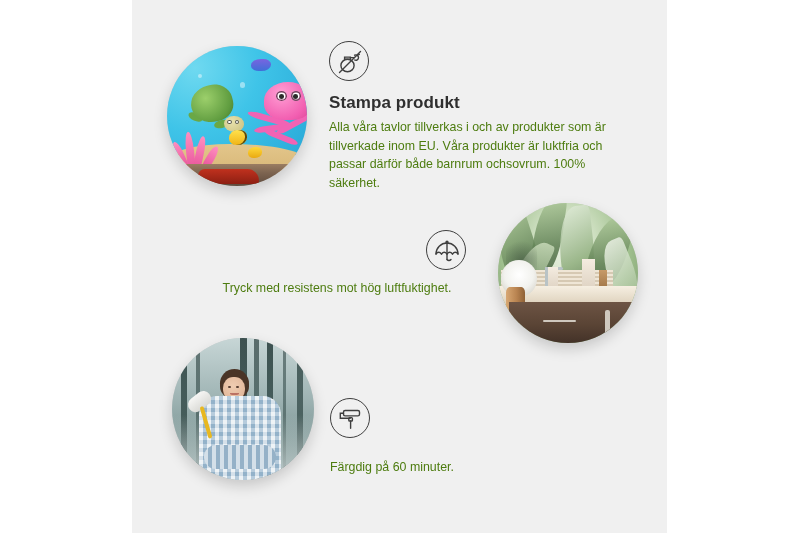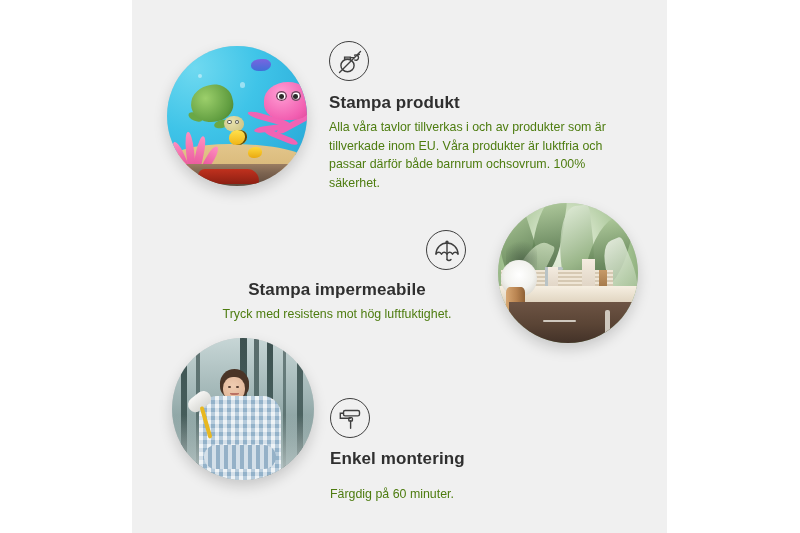--- a/index.html
+++ b/index.html
@@ -461,34 +461,32 @@
             <path d="M14.5 23 q2.7 -3.4 5.5 0"></path>
             <path d="M20 23 q2.7 -3.4 5.5 0"></path>
             <path d="M25.5 23 q2.7 -3.4 5.5 0"></path>
             <path d="M20 12 v16.5"></path>
             <path d="M20 28.5 a2.6 2.6 0 0 0 4 0"></path>
             <circle cx="20" cy="11.2" r="1"></circle>
           </g>
         </svg>
       </span>
     </div>
-    <div class="f-title">Stampa impermeabile</div>
     <div class="f-body">Tryck med resistens mot hög luftfuktighet.</div>
   </div>
 
   <div class="feature" id="feature-mount">
     <div class="icon-wrap">
       <span class="icon-circle">
         <svg width="40" height="40" viewBox="0 0 40 40" aria-hidden="true">
           <g fill="none" stroke="#3f3f3f" stroke-width="1.4" stroke-linecap="round">
             <rect x="12.5" y="11.5" width="16" height="5.4" rx="1.6"></rect>
             <path d="M12.5 14.2 h-3.2 v5.1 h9.9"></path>
             <rect x="17.8" y="18.6" width="3.6" height="3.4" rx="0.8"></rect>
             <path d="M19.6 22 v7.2"></path>
           </g>
         </svg>
       </span>
     </div>
-    <div class="f-title">Enkel montering</div>
     <div class="f-body">Färgdig på 60 minuter.</div>
   </div>
 
 </div>
 
 </body></html>

